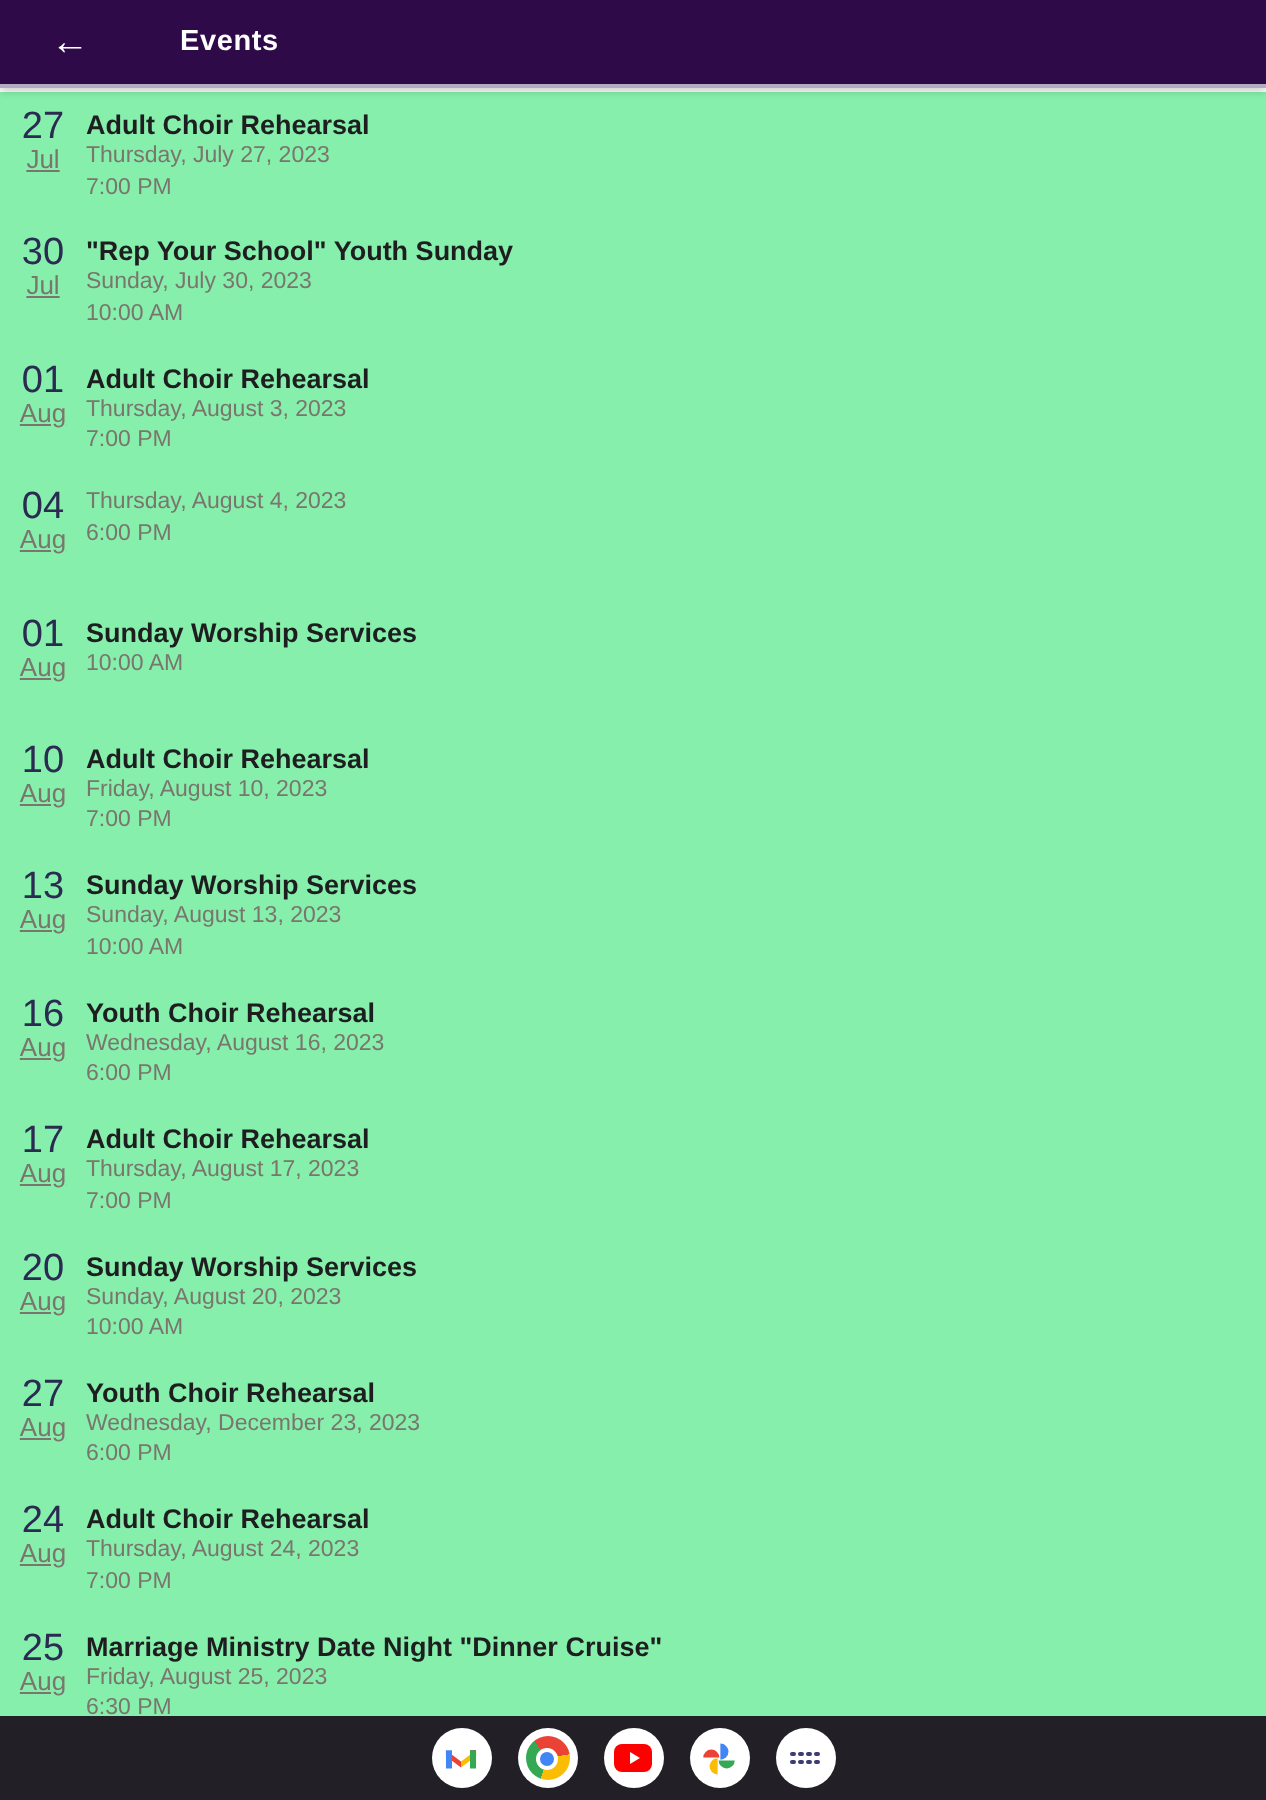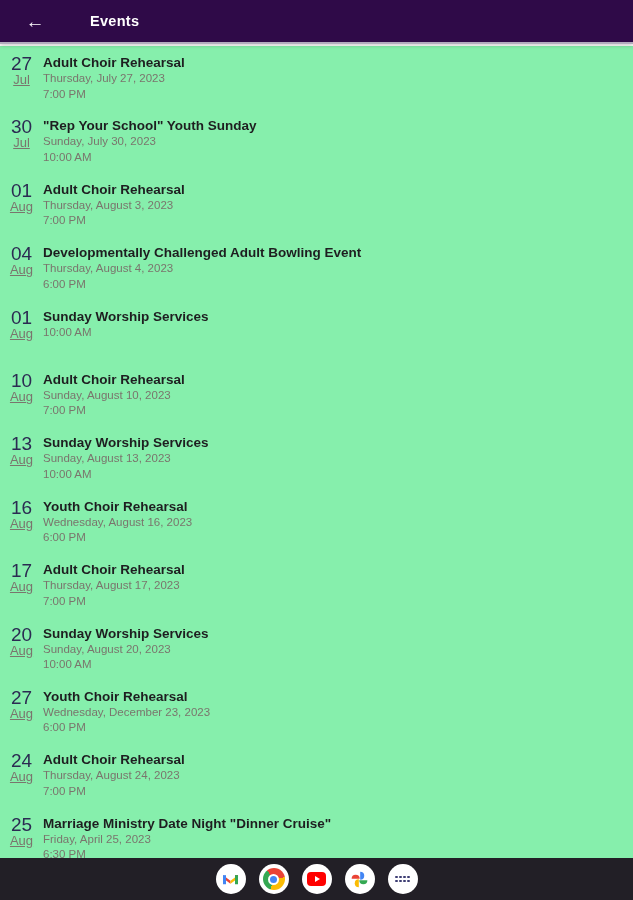--- a/index.html
+++ b/index.html
@@ -197,21 +197,20 @@
       <div class="ev-time">7:00 PM</div>
     </div>
   </div>
 
   <div class="event-row">
     <div class="date-col">
       <div class="day">04</div>
       <div class="month">Aug</div>
     </div>
     <div class="info-col">
-      <div class="ev-title">Developmentally Challenged Adult Bowling Event</div>
       <div class="ev-date">Thursday, August 4, 2023</div>
       <div class="ev-time">6:00 PM</div>
     </div>
   </div>
 
   <div class="event-row">
     <div class="date-col">
       <div class="day">01</div>
       <div class="month">Aug</div>
     </div>
@@ -221,21 +220,21 @@
     </div>
   </div>
 
   <div class="event-row">
     <div class="date-col">
       <div class="day">10</div>
       <div class="month">Aug</div>
     </div>
     <div class="info-col">
       <div class="ev-title">Adult Choir Rehearsal</div>
-      <div class="ev-date">Sunday, August 10, 2023</div>
+      <div class="ev-date">Friday, August 10, 2023</div>
       <div class="ev-time">7:00 PM</div>
     </div>
   </div>
 
   <div class="event-row">
     <div class="date-col">
       <div class="day">13</div>
       <div class="month">Aug</div>
     </div>
     <div class="info-col">
@@ -305,21 +304,21 @@
     </div>
   </div>
 
   <div class="event-row">
     <div class="date-col">
       <div class="day">25</div>
       <div class="month">Aug</div>
     </div>
     <div class="info-col">
       <div class="ev-title">Marriage Ministry Date Night "Dinner Cruise"</div>
-      <div class="ev-date">Friday, April 25, 2023</div>
+      <div class="ev-date">Friday, August 25, 2023</div>
       <div class="ev-time">6:30 PM</div>
     </div>
   </div>
 </main>
 
   <nav class="taskbar">
 
     <div class="app-icon">
       <svg width="19" height="19" viewBox="0 0 24 24">
         <path fill="#ea4335" d="M2.5 6.5 L12 13.6 L12 17.4 L2.5 10.3 Z"></path>

